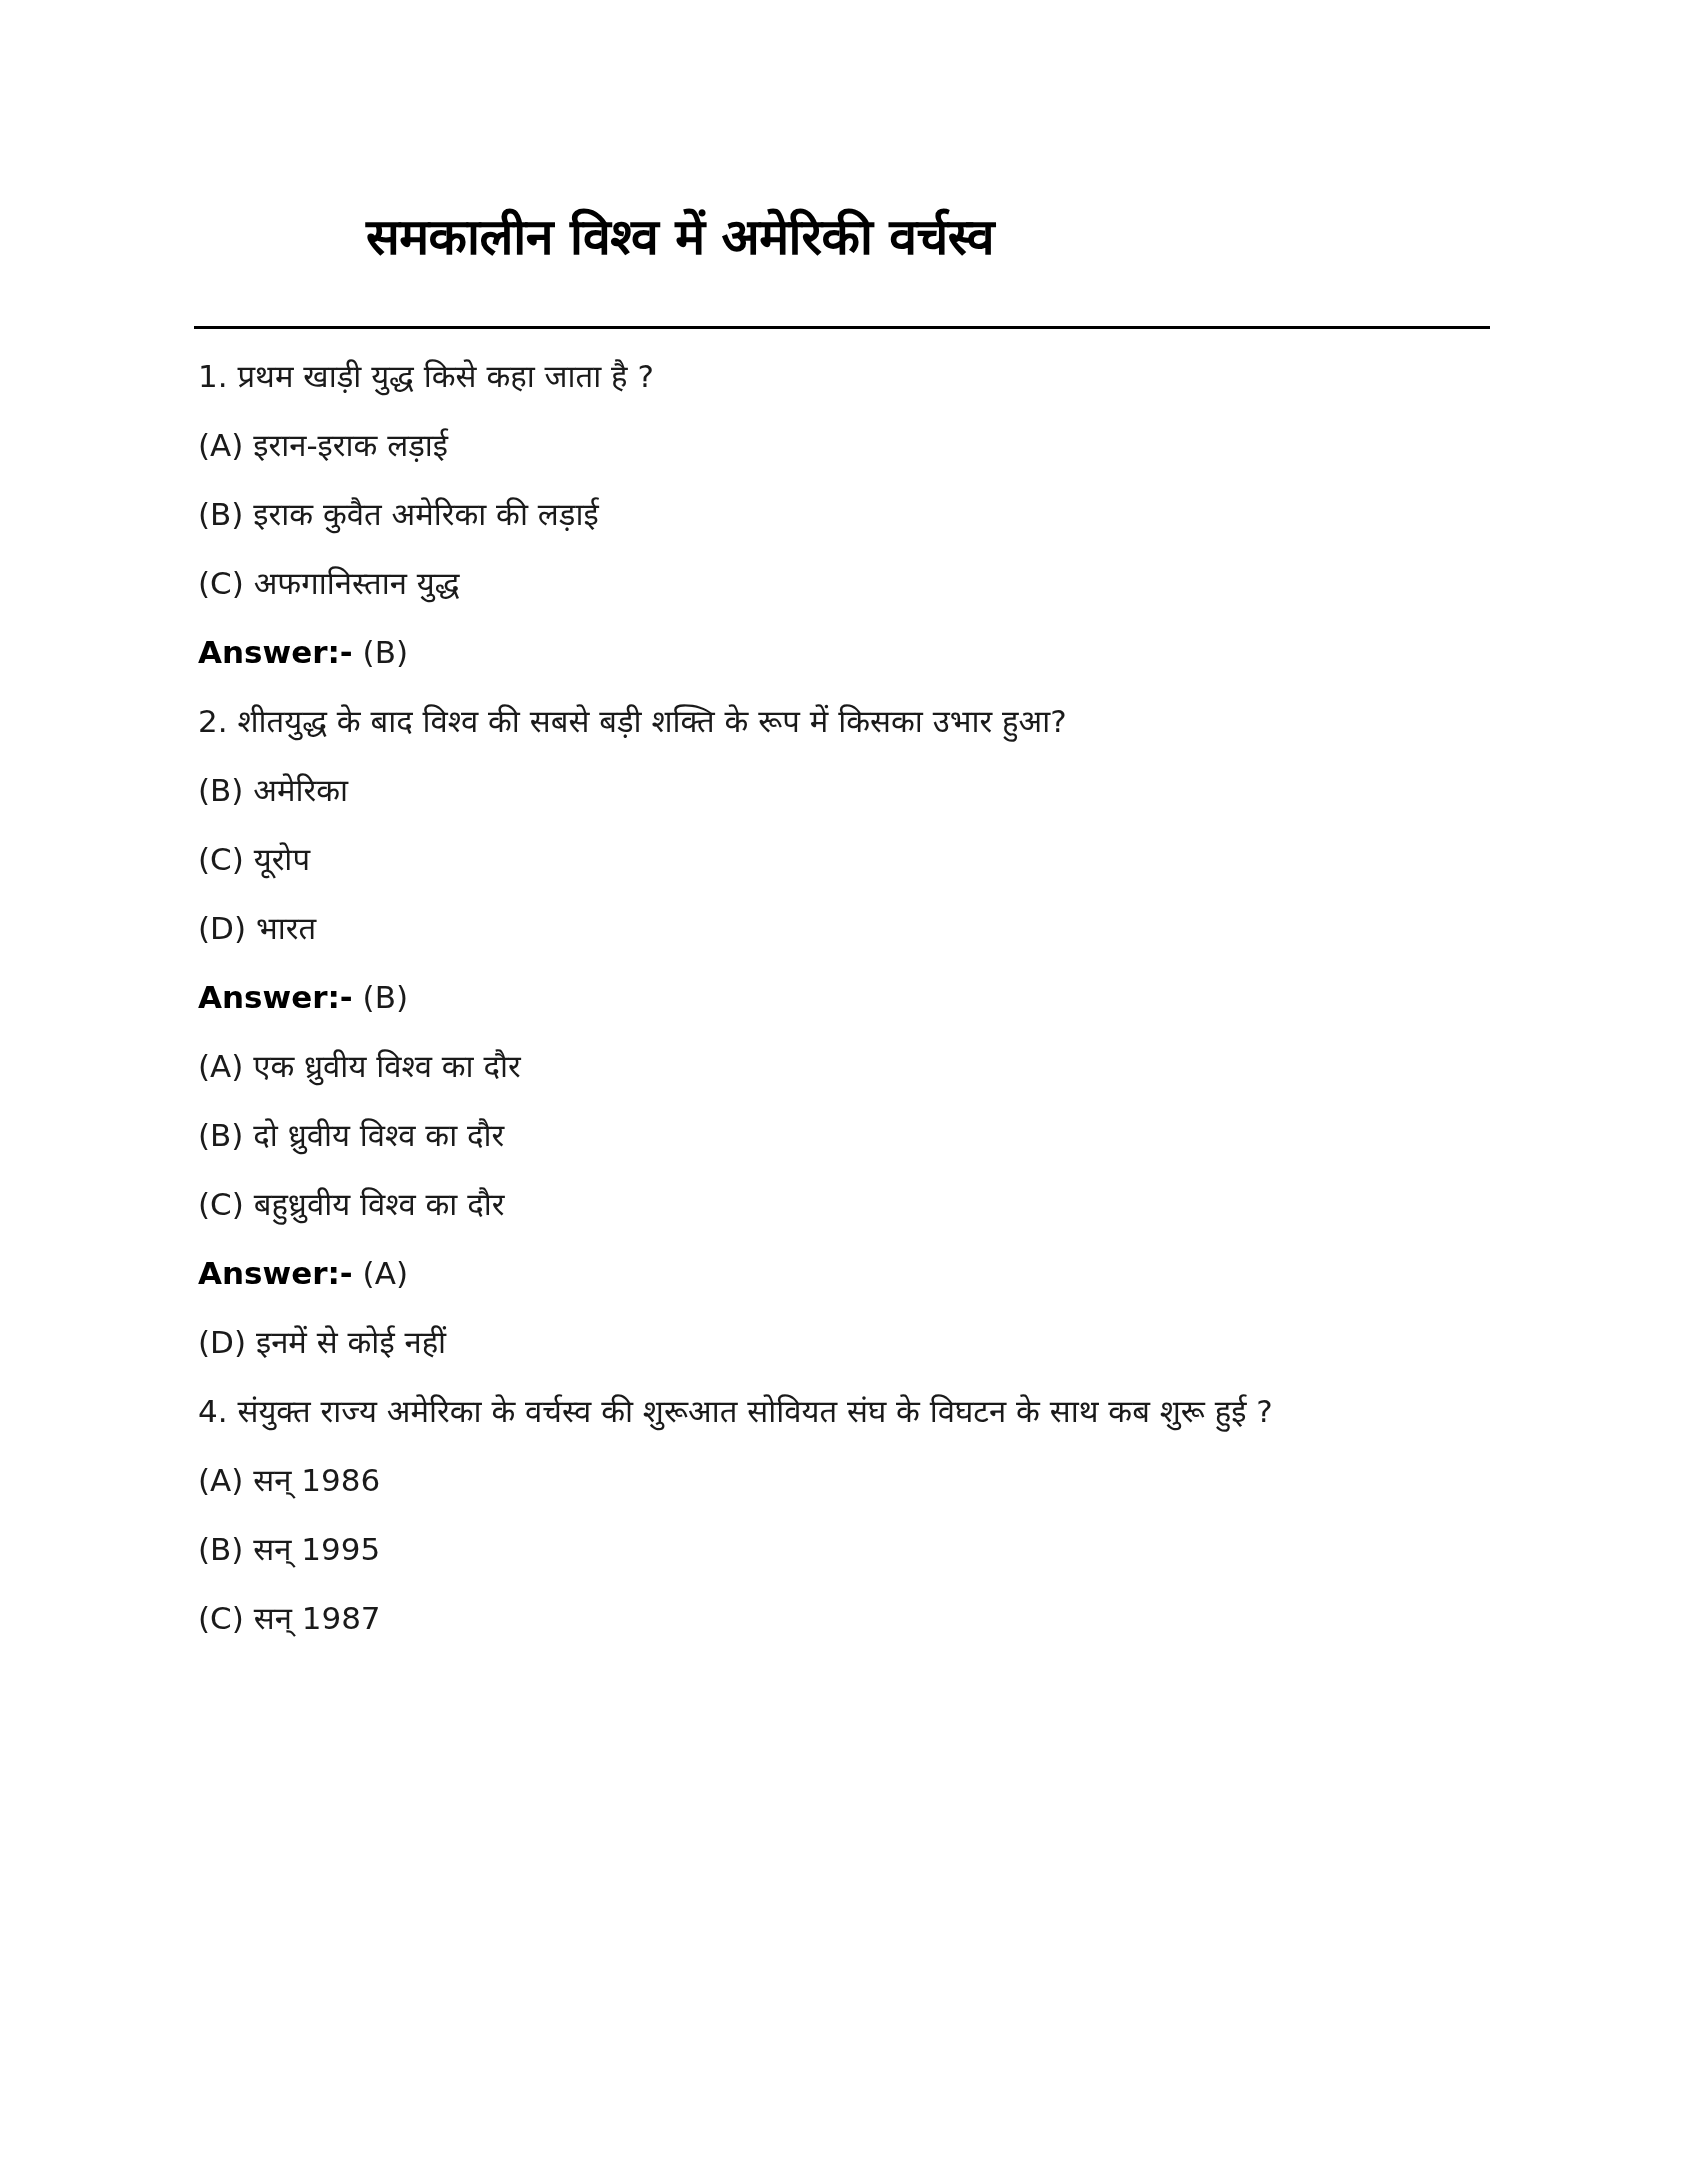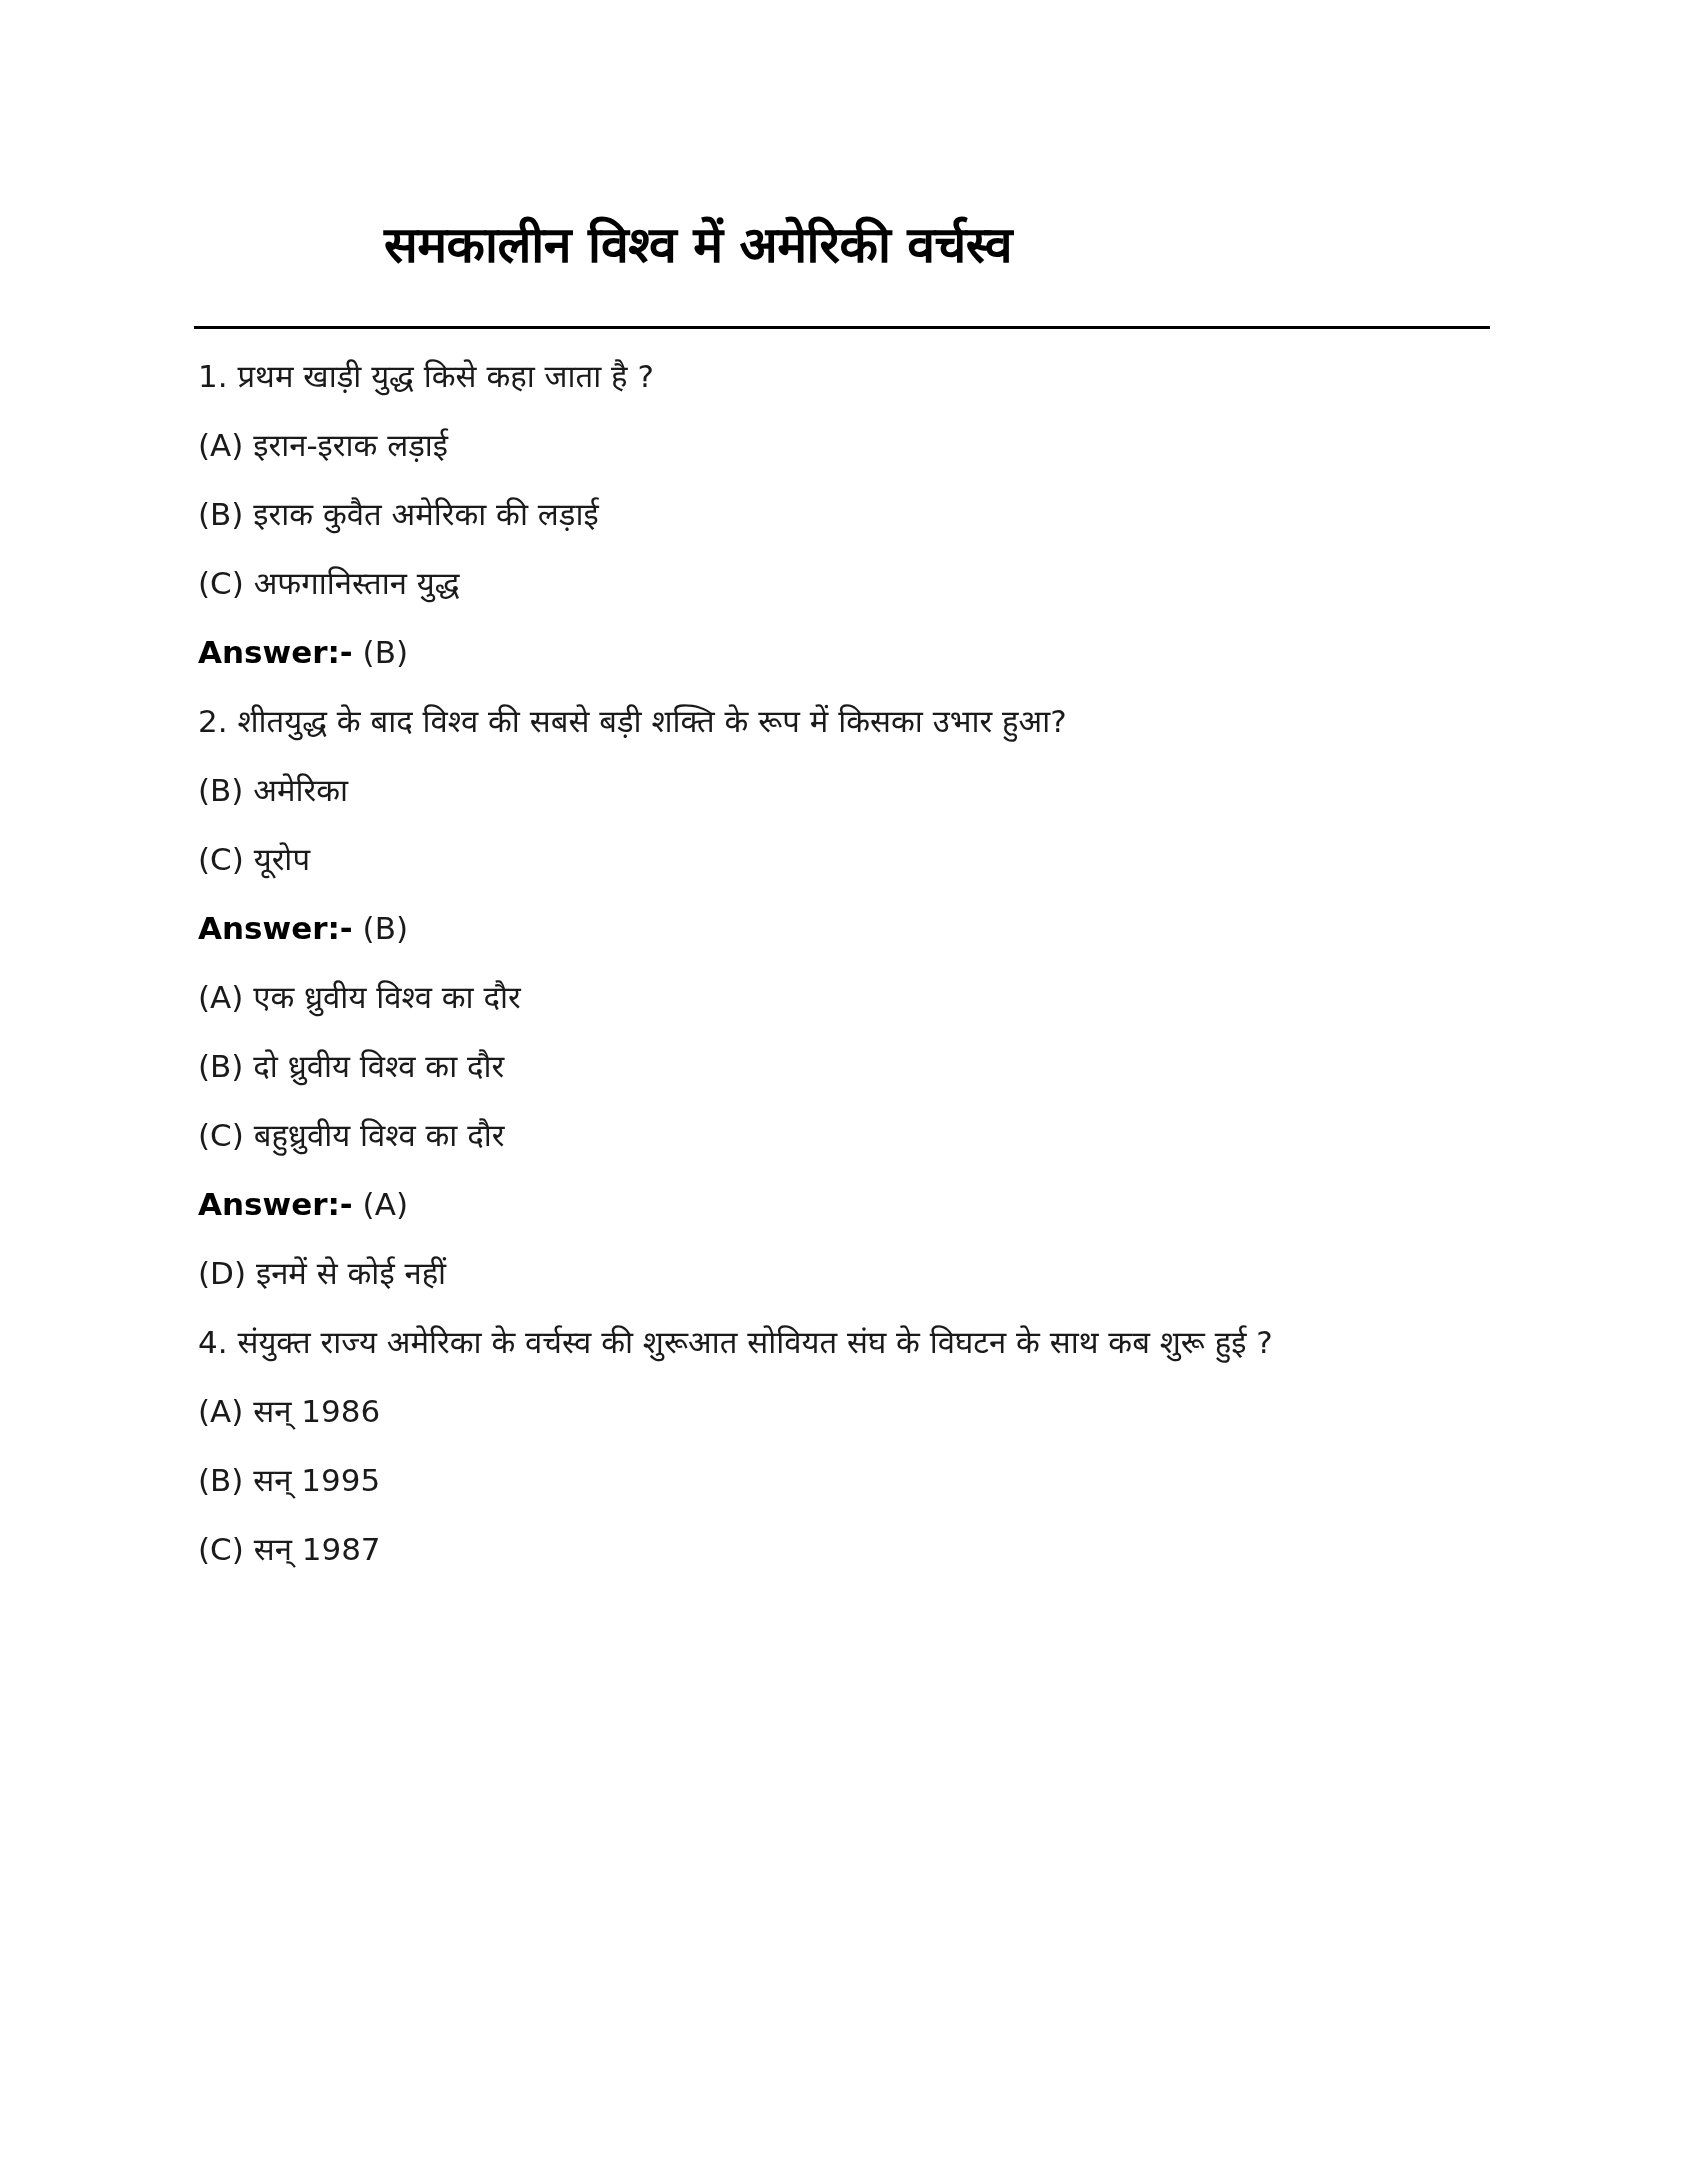--- a/index.html
+++ b/index.html
@@ -19,23 +19,22 @@
       position: absolute;
       left: 0;
       width: 1360px;
       top: 194px;
       height: 87px;
       line-height: 87px;
       text-align: center;
       font-size: 50px;
       font-weight: bold;
       color: #000000;
-      margin: 8px;
+      margin: 0;
       letter-spacing: -0.5px;
-      padding-left: 10px;
     }
     .title-rule {
       position: absolute;
       left: 194px;
       top: 326px;
       width: 1296px;
       height: 3px;
       background: #000000;
     }
     .content {
@@ -71,20 +70,21 @@
     <span class="line">(A) इरान-इराक लड़ाई</span>
     <span class="line">(B) इराक कुवैत अमेरिका की लड़ाई</span>
     <span class="line">(C) अफगानिस्तान युद्ध</span>
     <span class="line"><span class="answer-label">Answer:-</span><span> (B)</span></span>
   </div>
 
   <div>
     <span class="line">2. शीतयुद्ध के बाद विश्व की सबसे बड़ी शक्ति के रूप में किसका उभार हुआ?</span>
     <span class="line">(B) अमेरिका</span>
     <span class="line">(C) यूरोप</span>
+    <span class="line">(D) भारत</span>
     <span class="line"><span class="answer-label">Answer:-</span><span> (B)</span></span>
   </div>
 
   <div>
     <span class="line">(A) एक ध्रुवीय विश्व का दौर</span>
     <span class="line">(B) दो ध्रुवीय विश्व का दौर</span>
     <span class="line">(C) बहुध्रुवीय विश्व का दौर</span>
     <span class="line"><span class="answer-label">Answer:-</span><span> (A)</span></span>
     <span class="line">(D) इनमें से कोई नहीं</span>
   </div>

